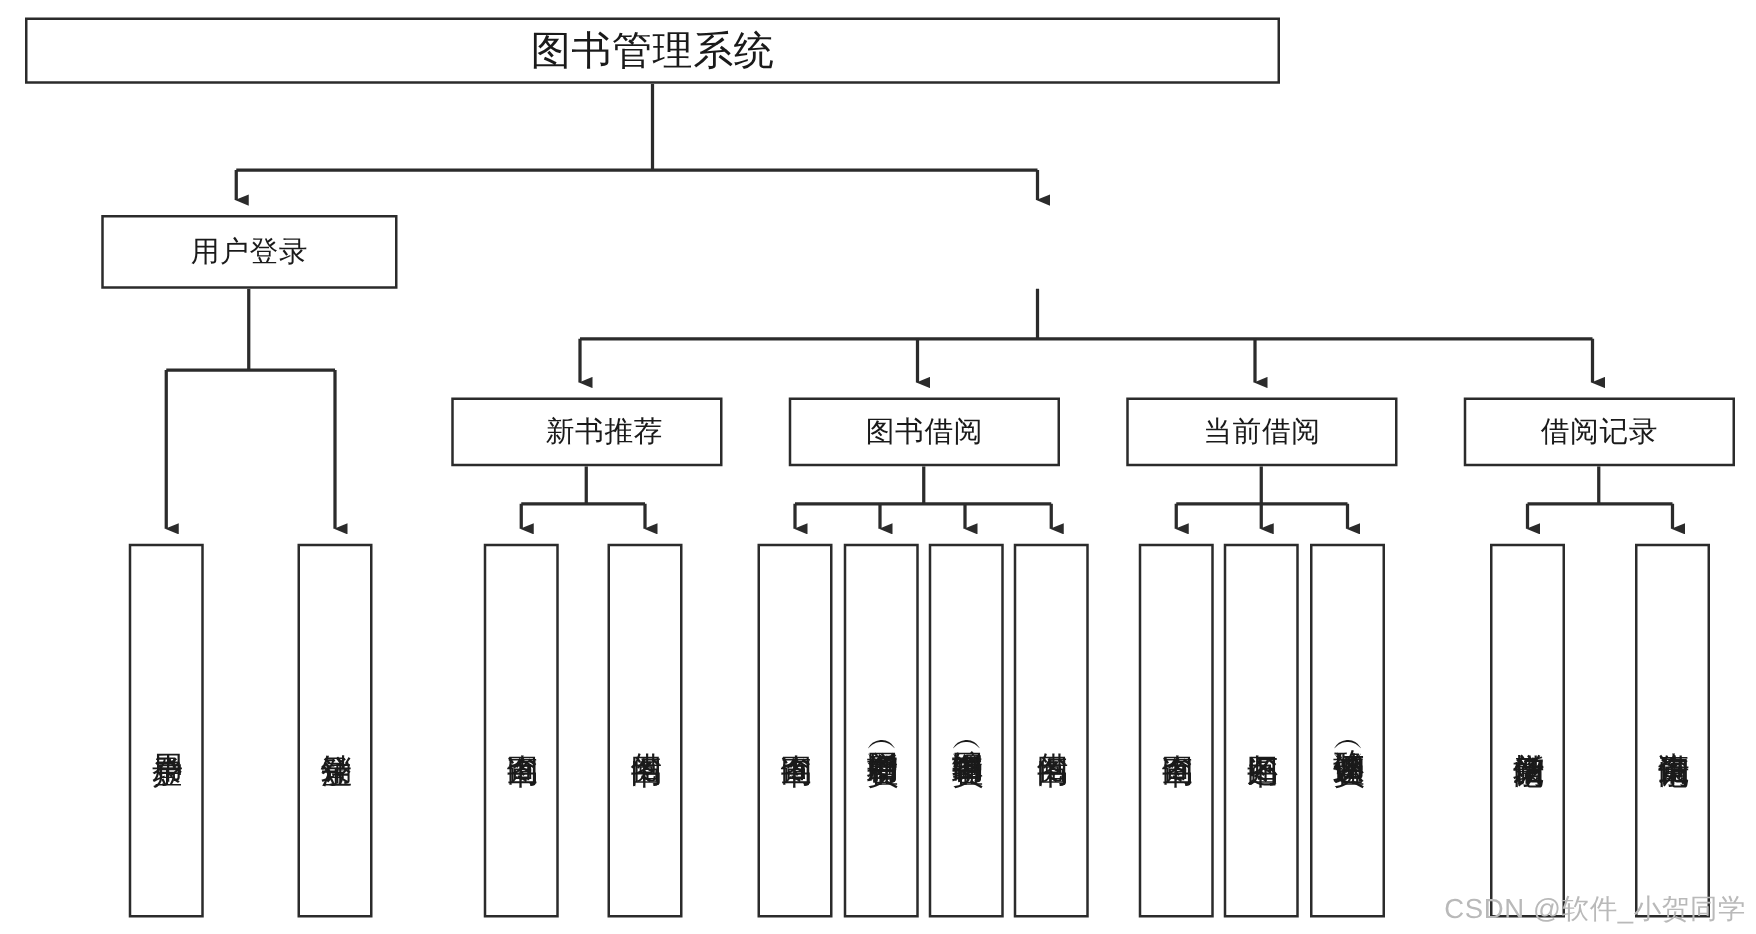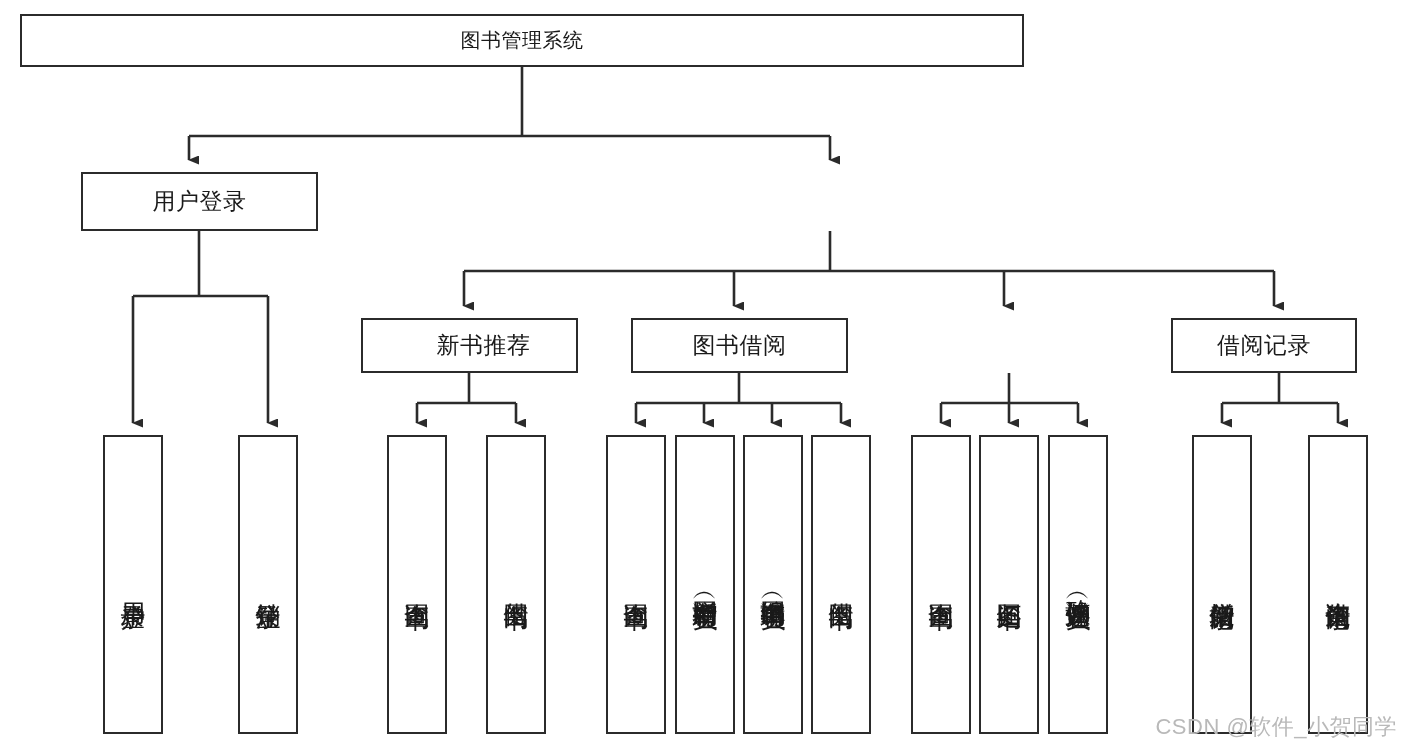--- a/index.html
+++ b/index.html
@@ -41,21 +41,21 @@
     text-align: center;
     line-height: 1.15;
     white-space: nowrap;
   }
   
   .node.h .node-label {
     font-size: 23px;
     letter-spacing: 0.5px;
   }
   .node.root .node-label {
-    font-size: 20px;
+    font-size: 32px;
   }
   
   .node.v {
     align-items: center;
     justify-content: center;
     padding: 6px 0;
   }
   .node.v .node-label {
     writing-mode: vertical-rl;
     text-orientation: upright;
@@ -141,22 +141,25 @@
 
 
   <div class="node h" style="left:361px; top:318px; width:217px; height:55px;padding-left:28px;">
     <span class="node-label">新书推荐</span>
   </div>
 
   <div class="node h" style="left:631px; top:318px; width:217px; height:55px;align-items:center;">
     <span class="node-label">图书借阅</span>
   </div>
 
-
-  <div class="node h" style="left:1171px; top:318px; width:186px; height:55px;">
+  <div class="node h" style="left:901px; top:318px; width:217px; height:55px;">
+    <span class="node-label">当前借阅</span>
+  </div>
+
+  <div class="node h" style="left:1171px; top:318px; width:217px; height:55px;">
     <span class="node-label">借阅记录</span>
   </div>
 
   <div class="node v" style="left:103px; top:435px; width:60px; height:299px;">
     <span class="node-label">用户登录</span>
   </div>
 
   <div class="node v" style="left:238px; top:435px; width:60px; height:299px;">
     <span class="node-label">注销登录</span>
   </div>

